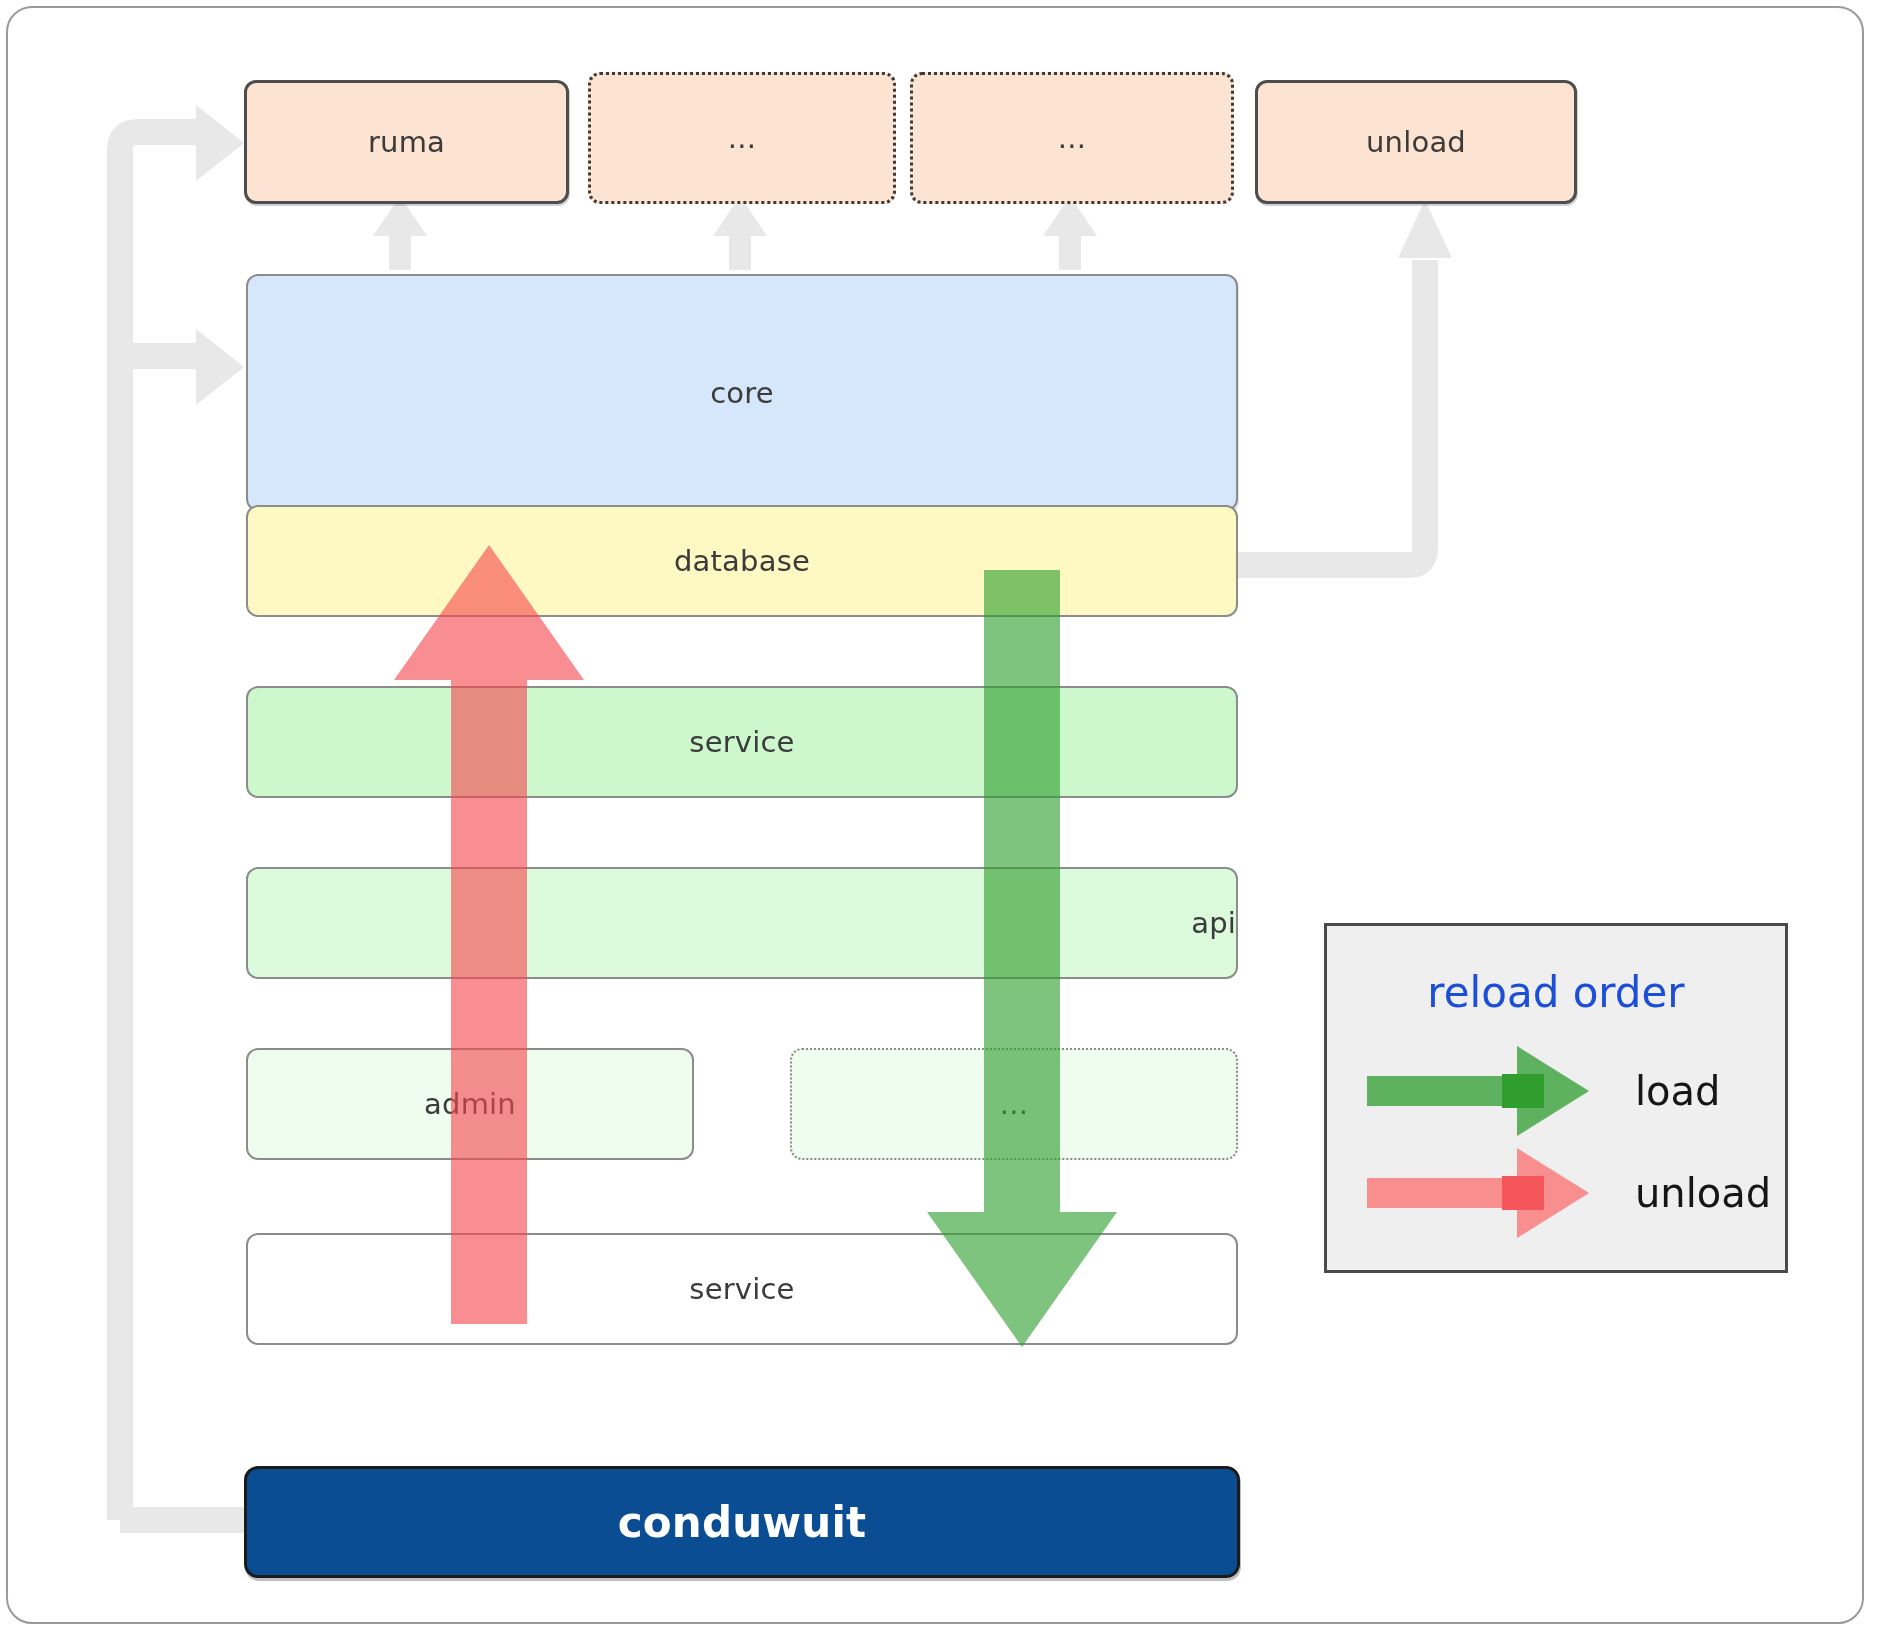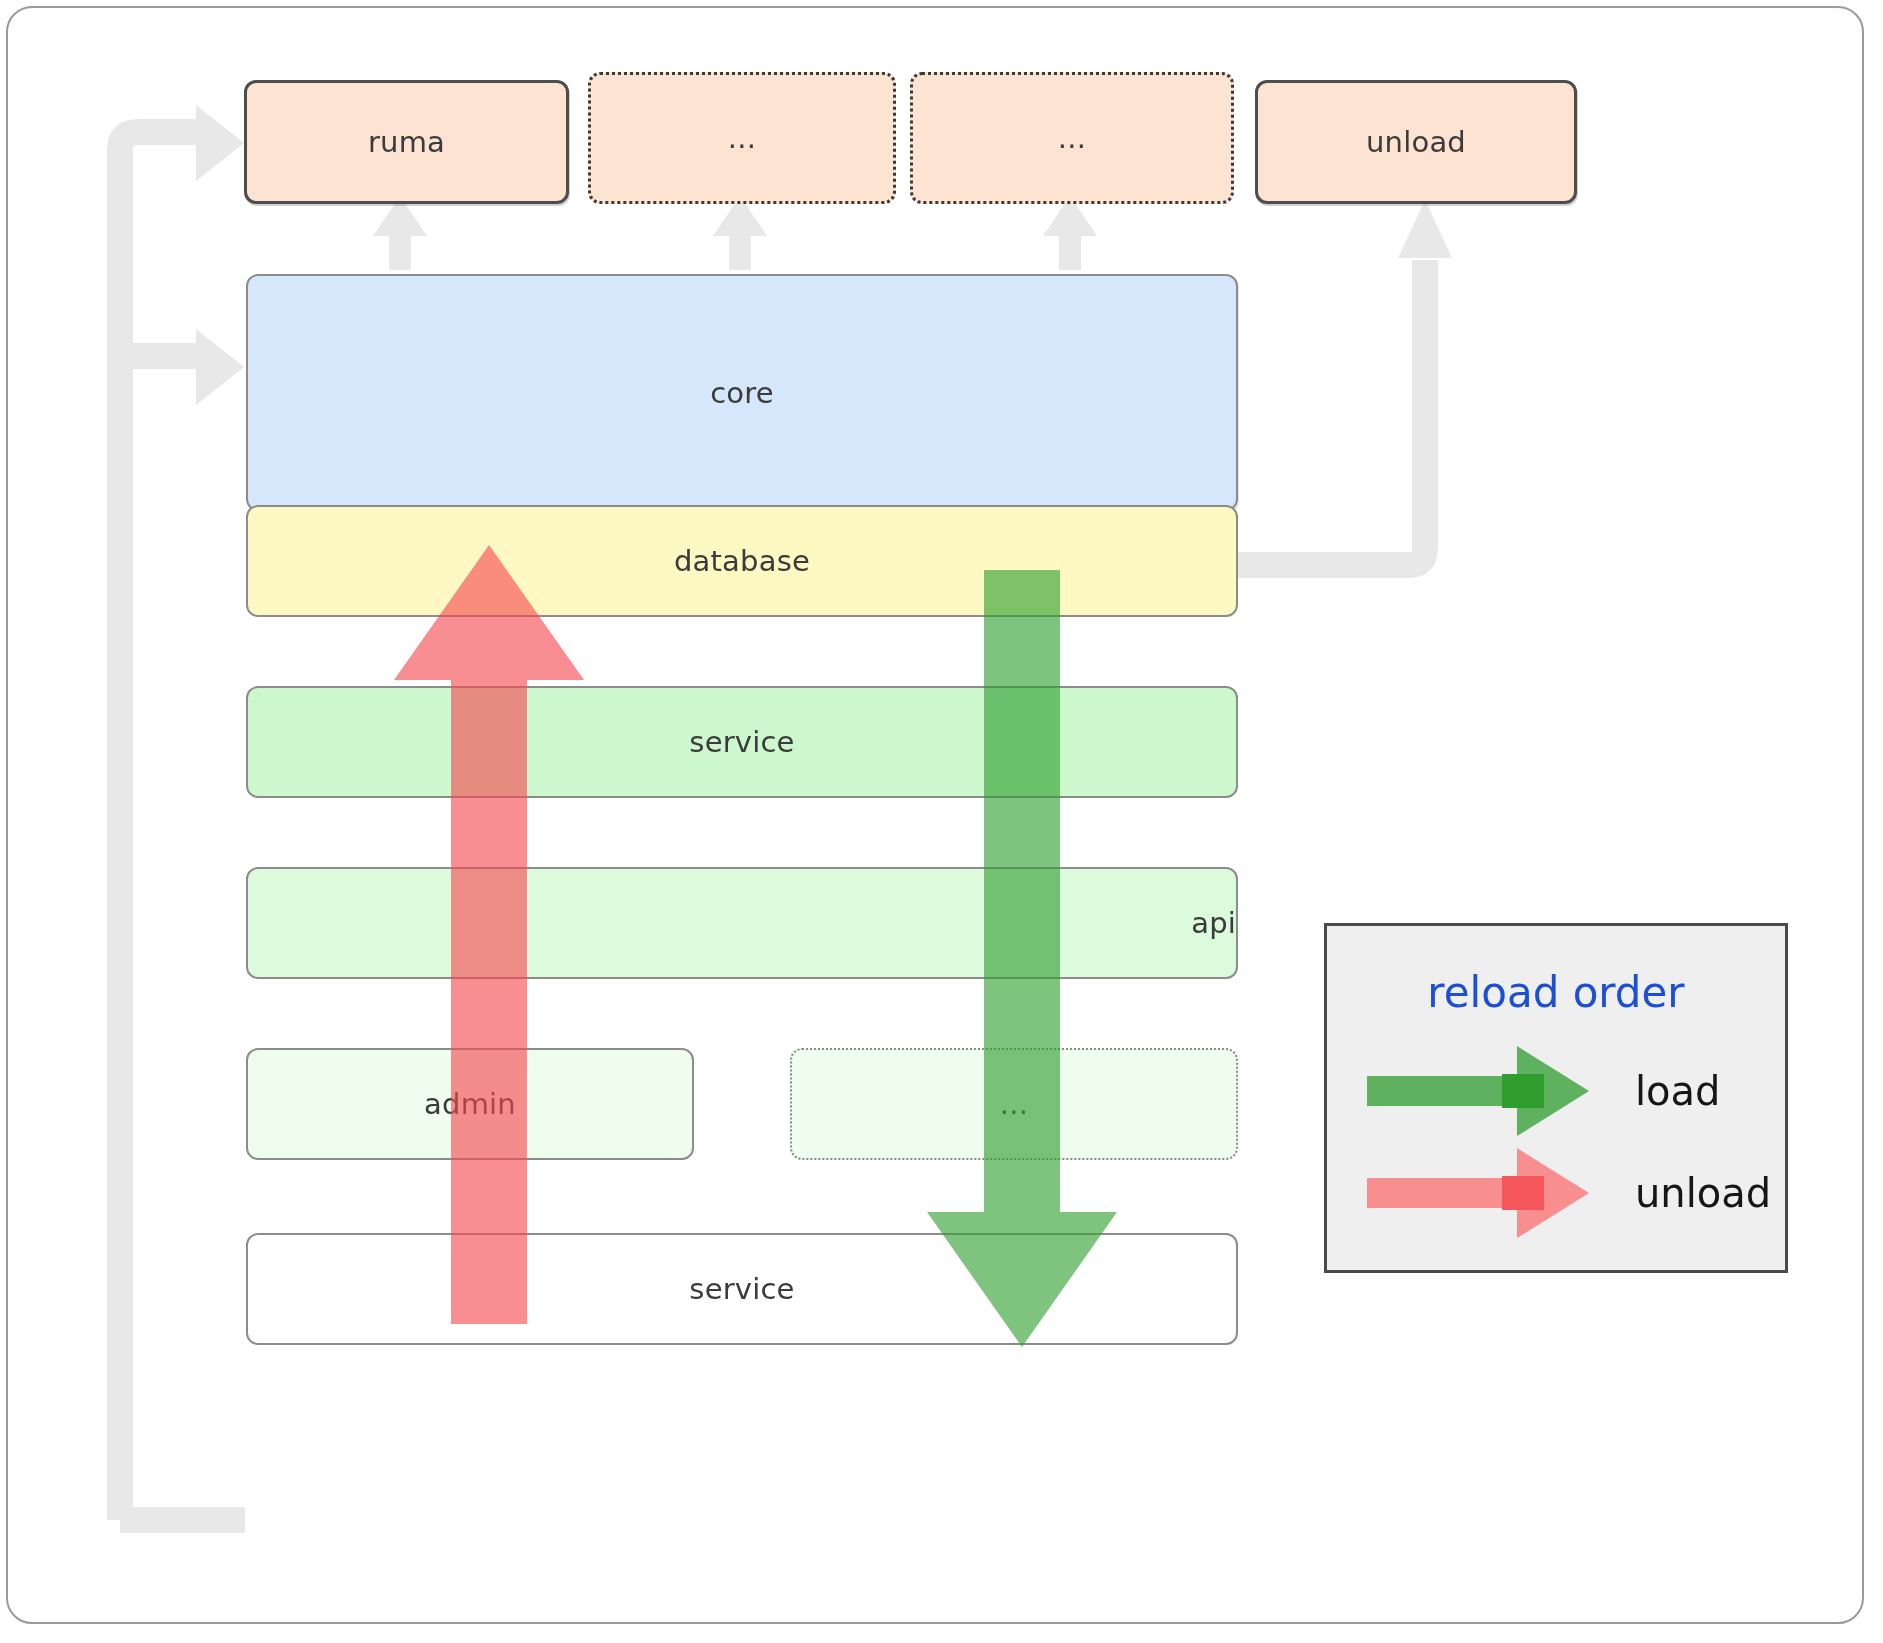--- a/index.html
+++ b/index.html
@@ -203,20 +203,23 @@
   </div>
 
   <div class="node lyr lyr-dots" style="left:790px; top:1048px; width:448px; height:112px;">
     <span class="node-label">...</span>
   </div>
 
   <div class="node lyr lyr-router" style="left:246px; top:1233px; width:992px; height:112px;">
     <span class="node-label">service</span>
   </div>
 
+  <div class="node conduwuit" style="left:244px; top:1466px; width:996px; height:112px; font-size:42px;">
+    <span class="node-label">conduwuit</span>
+  </div>
 
   <svg class="overlay over" viewBox="0 0 1883 1643" xmlns="http://www.w3.org/2000/svg">
 
     <g opacity="0.62">
       <path d="M 451 1324 L 451 680 L 394 680 L 489 545 L 584 680 L 527 680 L 527 1324 Z" fill="#f5494f"></path>
     </g>
 
     <g opacity="0.62">
       <path d="M 984 570 L 1060 570 L 1060 1212 L 1117 1212 L 1022 1347 L 927 1212 L 984 1212 Z" fill="#2f9e2f"></path>
     </g>

